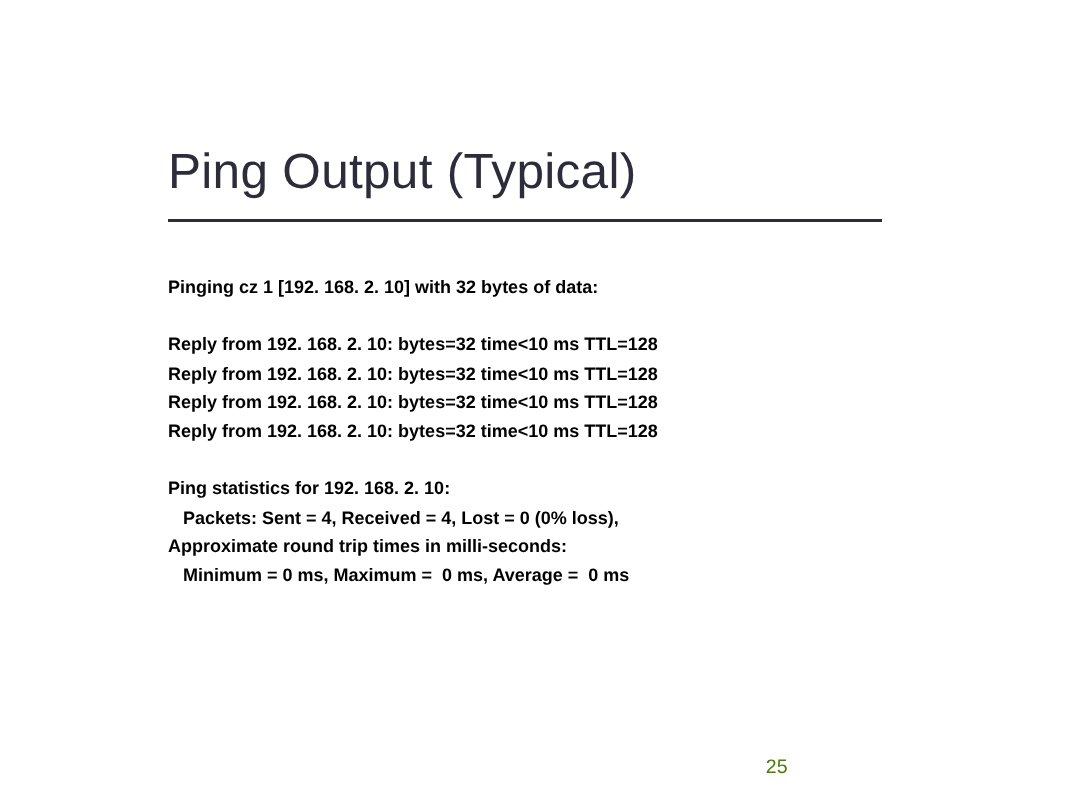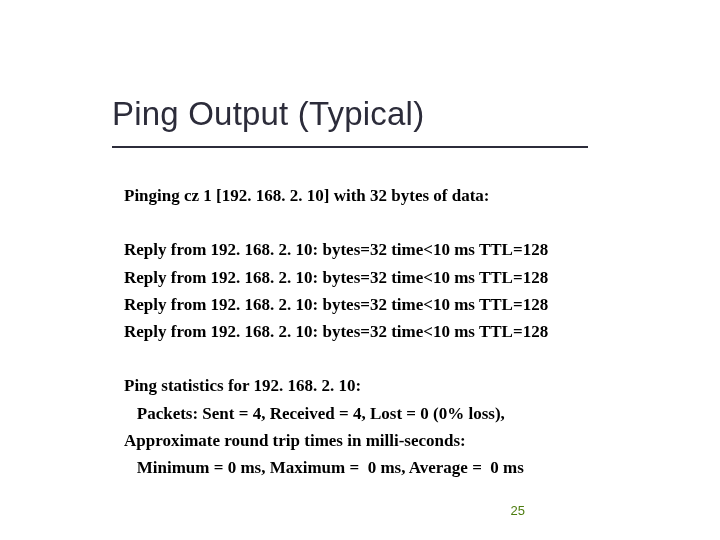--- a/index.html
+++ b/index.html
@@ -30,25 +30,25 @@
   .title-underline {
     position: absolute;
     left: 112px;
     top: 146px;
     width: 476px;
     height: 2px;
     background: #2c2c3a;
   }
   .body {
     position: absolute;
-    left: 124px;
+    left: 112px;
     top: 182px;
     width: 520px;
-    font-family: Liberation Serif, serif;
-    font-size: 17px;
+    font-family: Liberation Sans, sans-serif;
+    font-size: 12px;
     font-weight: bold;
     line-height: 1.6;
     white-space: pre;
     color: #000;
   }
   .page-num {
     position: absolute;
     right: 56px;
     bottom: 22px;
     font-family: Verdana, Arial, sans-serif;

